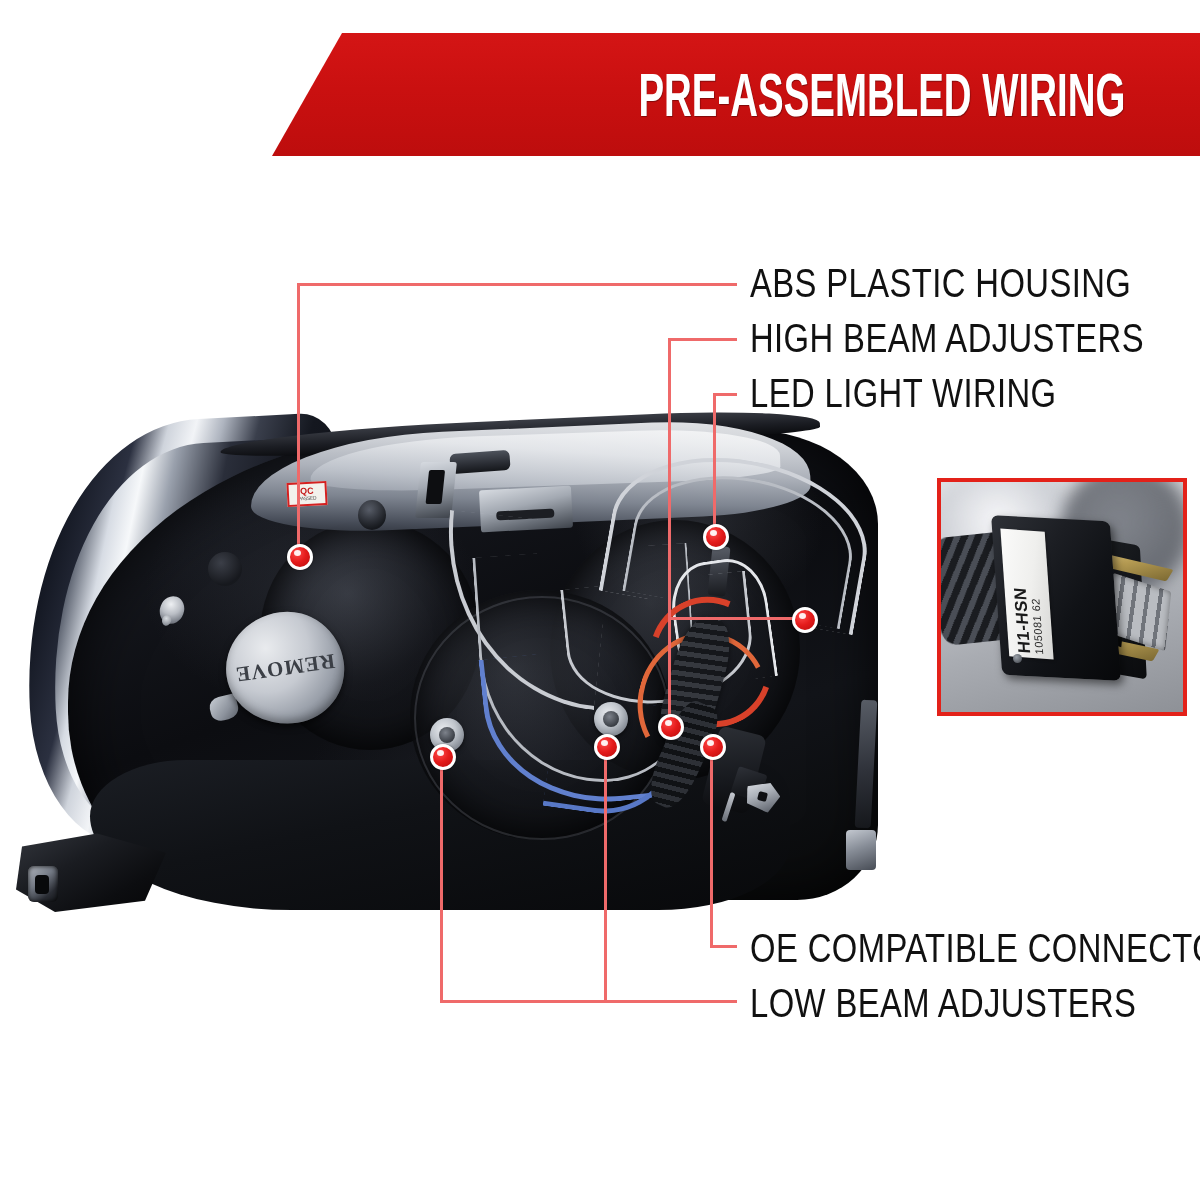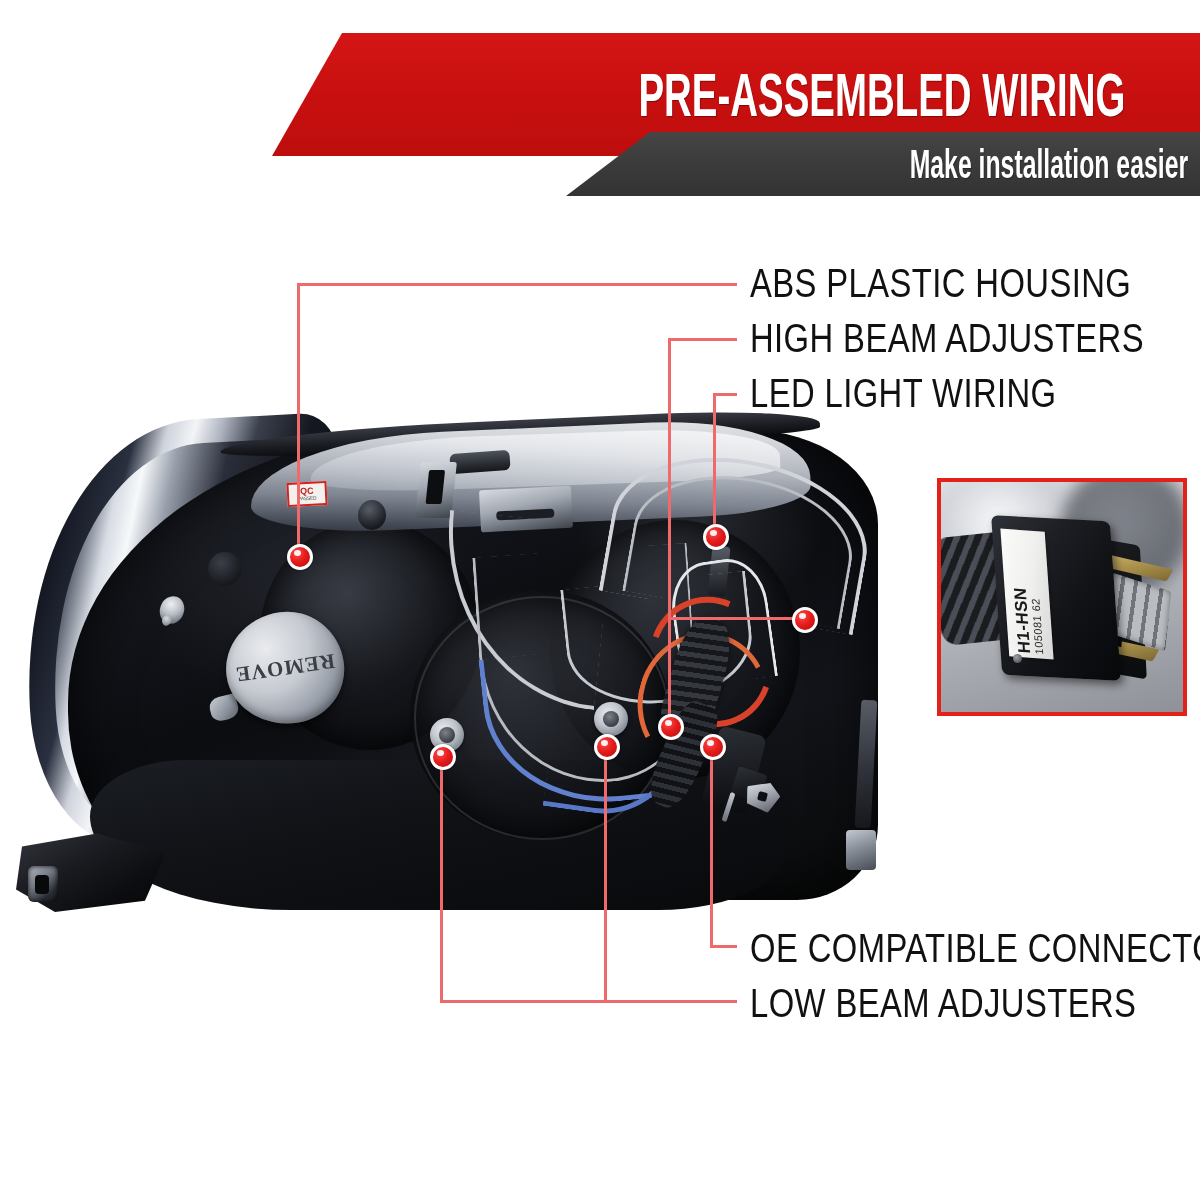--- a/index.html
+++ b/index.html
@@ -375,23 +375,20 @@
   }
 </style>
 </head>
 <body>
 
 <div id="stage">
 
   <div class="banner" id="banner-red">
     <span>PRE-ASSEMBLED WIRING</span>
   </div>
-  <div class="banner" id="banner-dark">
-    <span>Make installation easier</span>
-  </div>
 
   <div id="product">
 
     <div class="lens-rim"></div>
     <div class="lens-inner"></div>
 
     <div class="body-main"></div>
     <div class="skirt"></div>
 
     <div class="bowl" id="bowl-3"></div>

